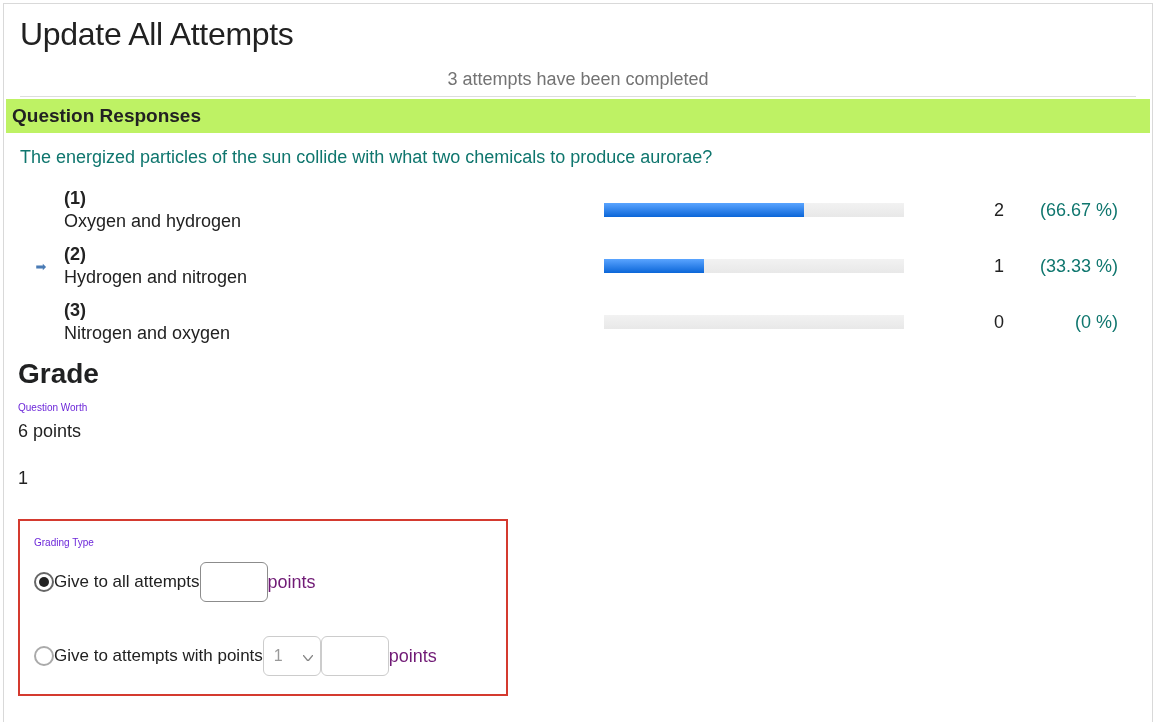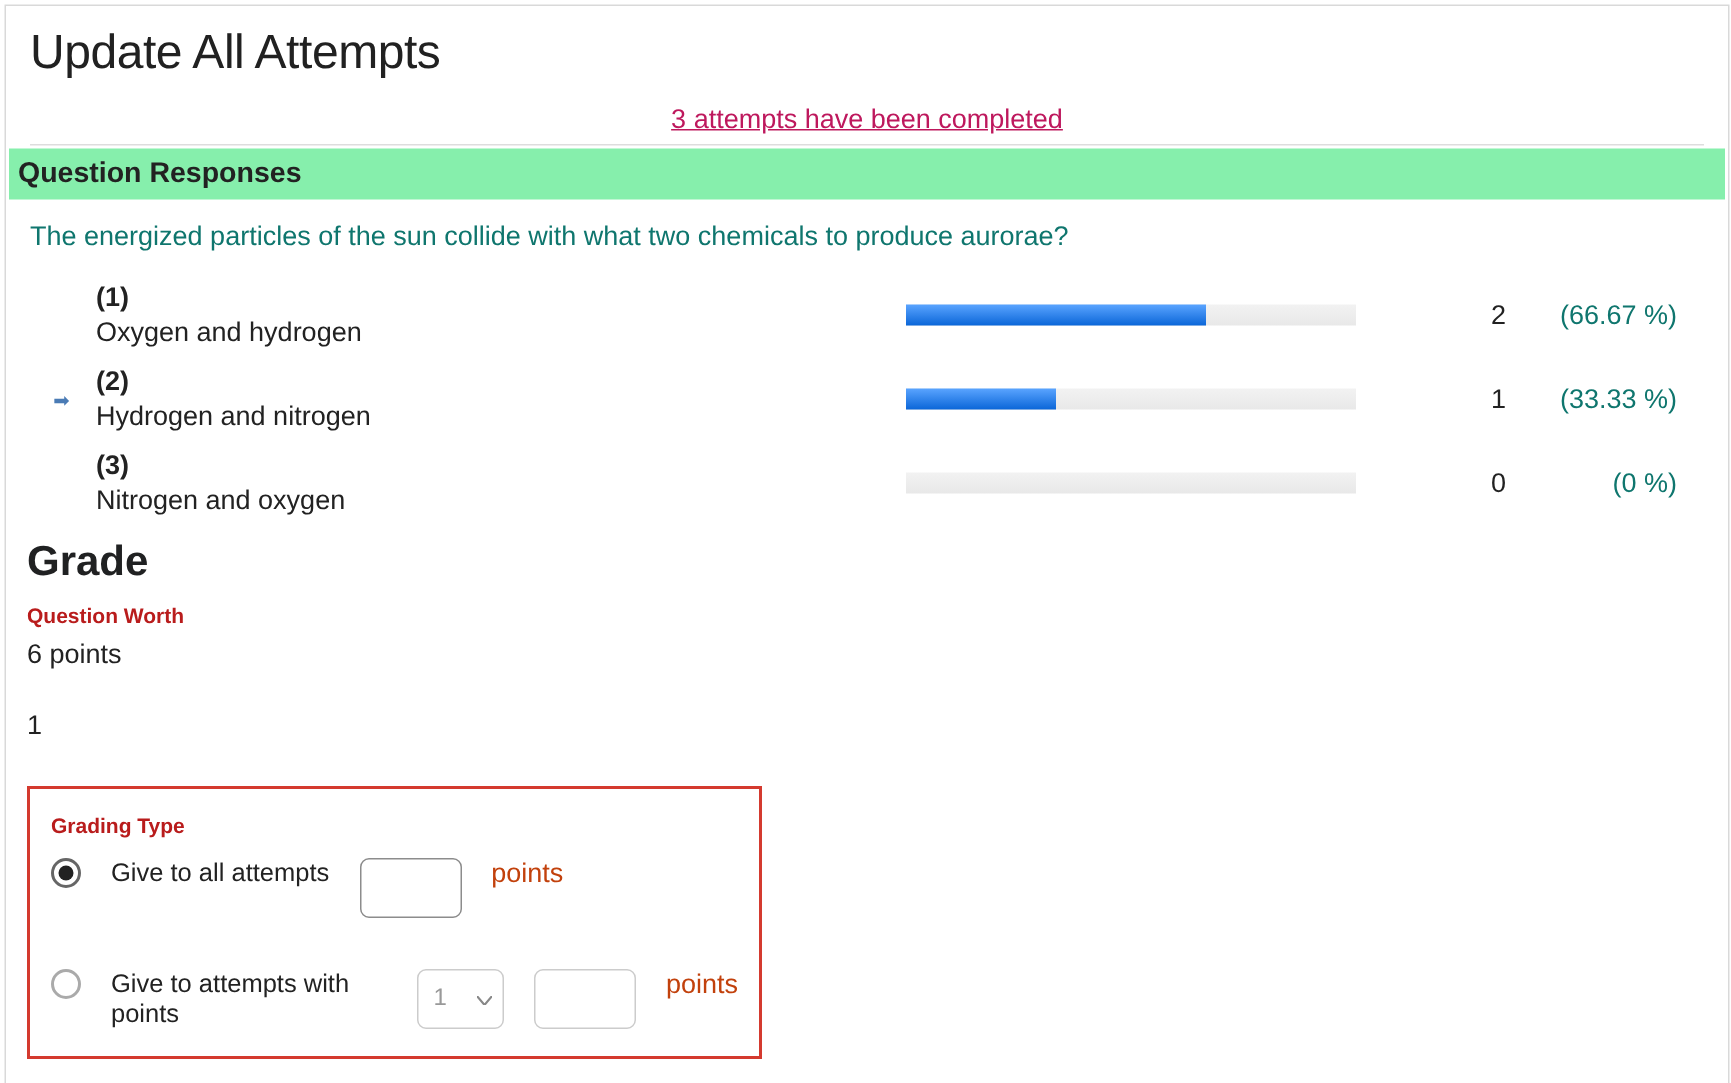--- a/index.html
+++ b/index.html
@@ -25,31 +25,30 @@
     h1.title {
       font-size: 32px;
       font-weight: 400;
       color: #212121;
       padding: 12px 0 8px 16px;
       letter-spacing: -0.3px;
     }
     .attempts-status {
       text-align: center;
       font-size: 18px;
-      color: #be185d;
+      color: #737373;
       padding: 8px 0 6px 0;
-      text-decoration: underline;
     }
     .thin-divider {
       border: none;
       border-top: 1px solid #ddd;
       margin: 0 16px 2px 16px;
     }
     .section-header {
-      background: #86efac;
+      background: #bef264;
       display: flex;
       justify-content: space-between;
       align-items: center;
       padding: 6px 12px 6px 6px;
       margin: 0 2px;
     }
     .section-header .left {
       font-size: 19px;
       font-weight: 700;
       color: #222;
@@ -125,43 +124,43 @@
       color: #0f766e;
       padding-right: 6px;
     }
     h2.grade-heading {
       font-size: 28px;
       font-weight: 700;
       color: #202122;
       padding: 4px 0 12px 0;
     }
     .field-label {
-      font-size: 14px;
-      font-weight: 700;
-      color: #b91c1c;
+      font-size: 10px;
+      font-weight: 400;
+      color: #6d28d9;
       padding-bottom: 8px;
     }
     .field-value {
       font-size: 18px;
       color: #222;
       padding-bottom: 26px;
     }
     .grading-box {
       border: 2px solid #d43a2f;
       width: 490px;
       padding: 16px 14px 18px 14px;
       margin-top: 4px;
     }
     .grading-box .field-label {
       padding-bottom: 14px;
     }
     .radio-row {
       display: flex;
-      align-items: flex-start;
-      gap: 20px;
+      align-items: center;
+      gap: 0;
       min-height: 40px;
     }
     .radio-row + .radio-row {
       margin-top: 34px;
     }
     .radio-outer {
       width: 20px;
       height: 20px;
       border: 2px solid #666;
       border-radius: 50%;
@@ -187,21 +186,21 @@
       height: 40px;
       border: 1px solid #8c8c8c;
       border-radius: 6px;
       font-size: 16px;
       padding: 0 8px;
       background: #fff;
     }
     .points-input:disabled { color: #999; border-color: #ccc; }
     .points-suffix {
       font-size: 18px;
-      color: #c2410c;
+      color: #701a75;
     }
     .select-wrap {
       position: relative;
       width: 58px;
       height: 40px;
     }
     .select-box {
       width: 58px;
       height: 40px;
       border: 1px solid #ccc;

